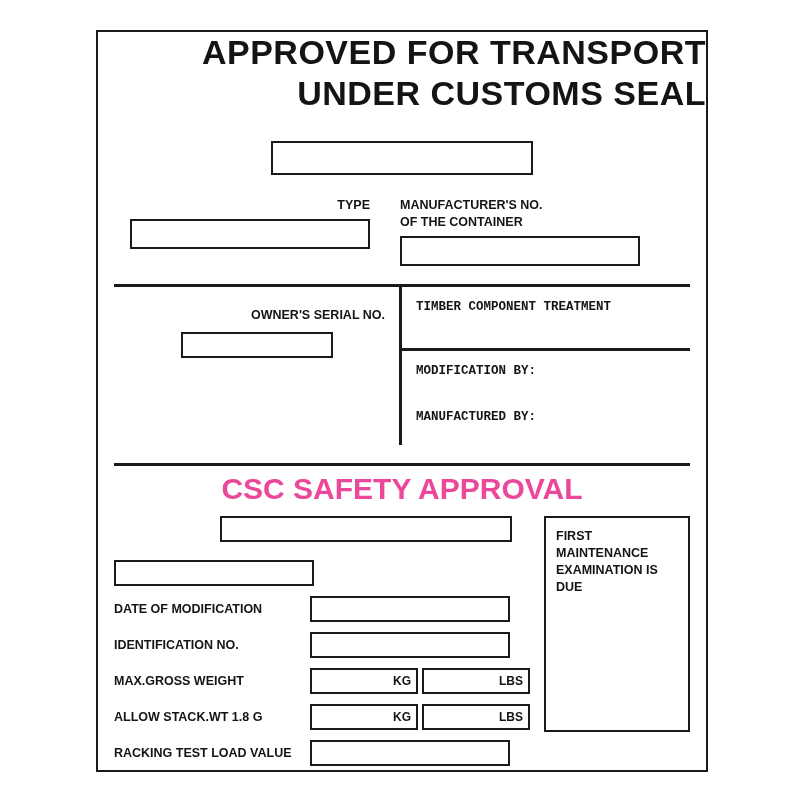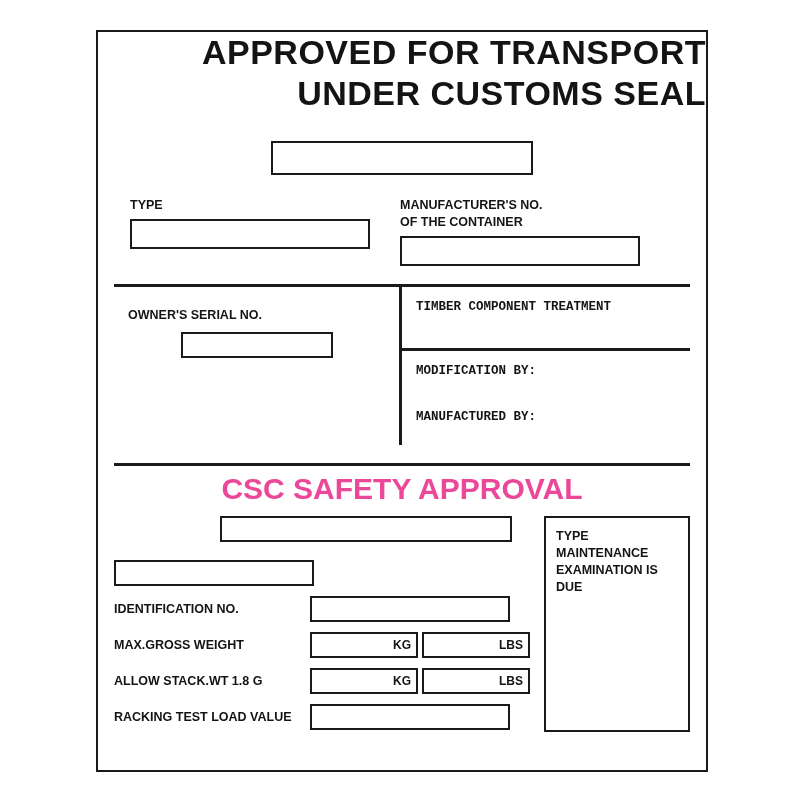--- a/index.html
+++ b/index.html
@@ -57,21 +57,21 @@
   .col-manu {
     width: 240px;
   }
   .lbl {
     font-size: 12.5px;
     font-weight: bold;
     color: #141414;
     line-height: 1.35;
   }
   .lbl-center {
-    text-align: left;
+    text-align: right;
   }
   .field {
     height: 30px;
     margin-top: 5px;
   }
   .hr-thick {
     border: 0;
     border-top: 3px solid #1a1a1a;
     margin: 18px 16px 0 16px;
   }
@@ -232,20 +232,24 @@
 
   <div class="lower">
     <div class="lower-left">
 
       <div class="box approval-box"></div>
 
       <div class="lrow">
         <div class="box lfield"></div>
       </div>
 
+      <div class="lrow">
+        <div class="lname">DATE OF MODIFICATION</div>
+        <div class="box lfield"></div>
+      </div>
 
       <div class="lrow">
         <div class="lname">IDENTIFICATION NO.</div>
         <div class="box lfield"></div>
       </div>
 
       <div class="lrow">
         <div class="lname">MAX.GROSS WEIGHT</div>
         <div class="box lfield-half">
           <span class="unit">KG</span>
@@ -267,19 +271,19 @@
 
       <div class="lrow">
         <div class="lname">RACKING TEST LOAD VALUE</div>
         <div class="box lfield"></div>
       </div>
 
     </div>
 
     <div class="lower-right">
       <div class="box maint-box">
-        <div class="maint-text">TYPE MAINTENANCE</div>
+        <div class="maint-text">FIRST MAINTENANCE</div>
         <div class="maint-text">EXAMINATION IS DUE</div>
       </div>
     </div>
   </div>
 
 </div>
 
 </body></html>

